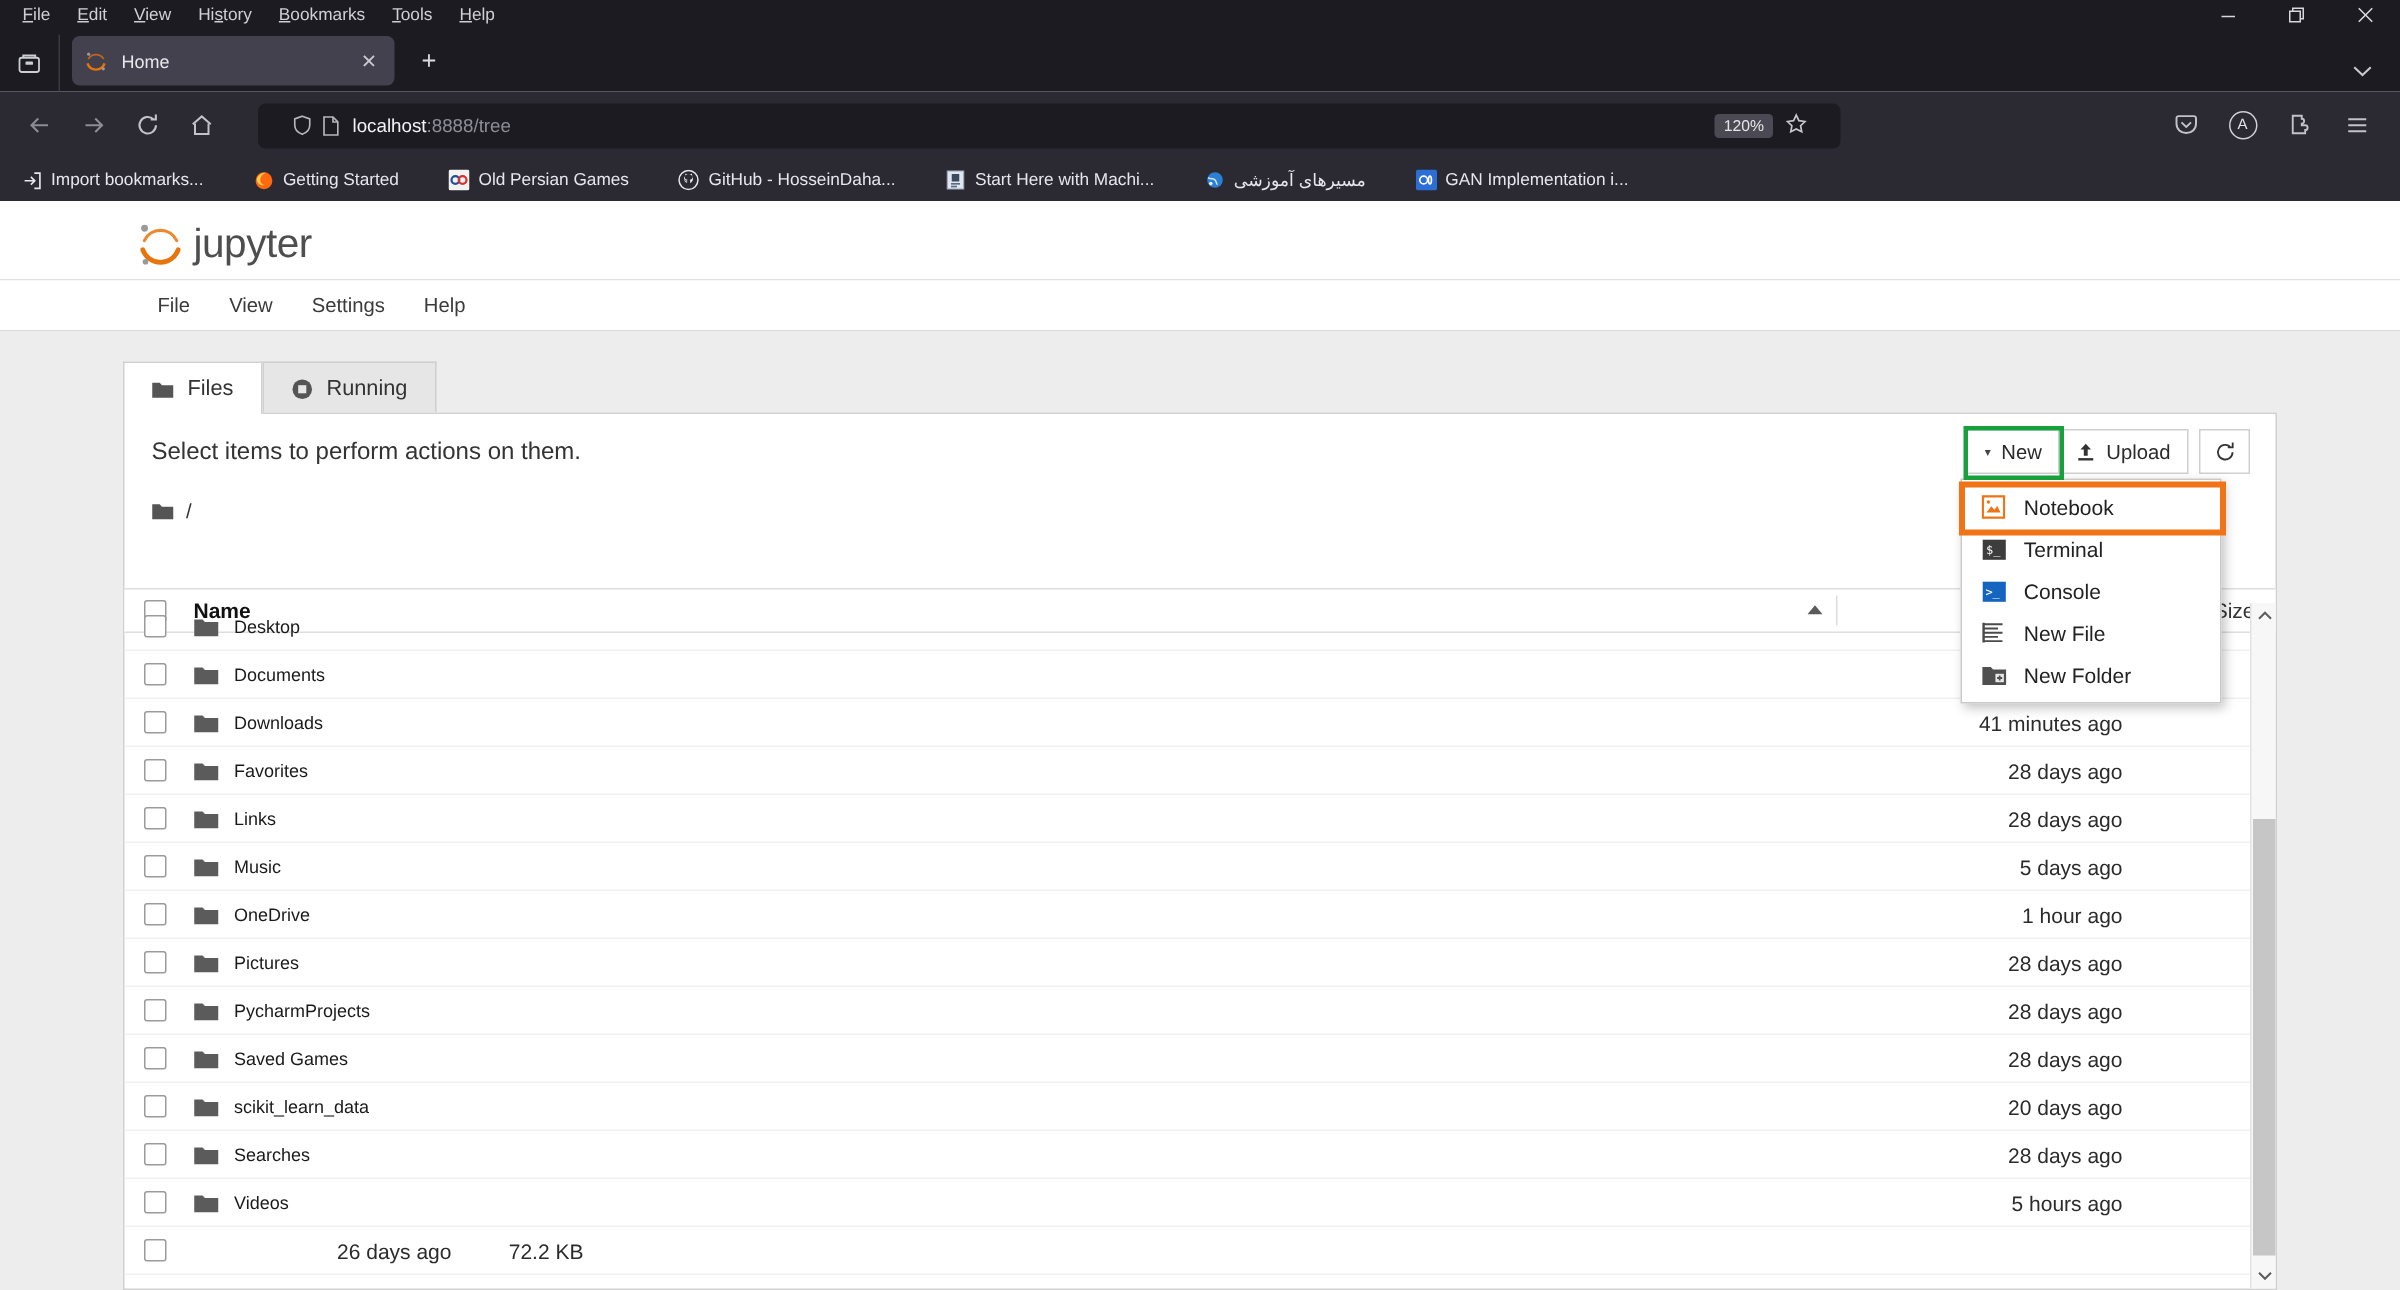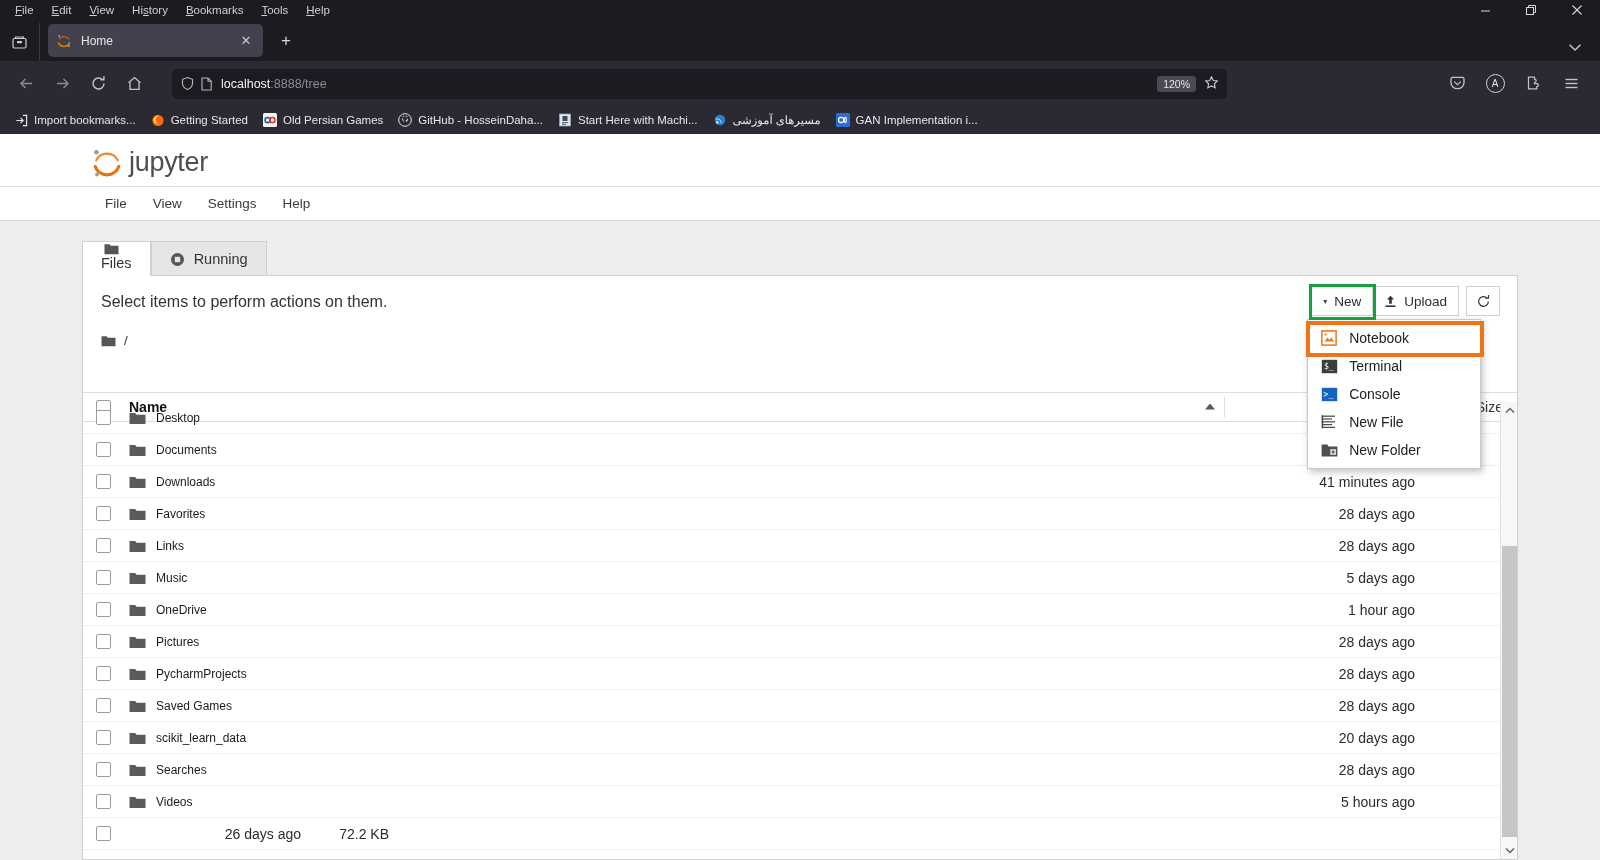--- a/index.html
+++ b/index.html
@@ -65,21 +65,21 @@
     height: 45px; background: #2b2a33;
     display: flex; align-items: center; padding: 0 10px;
   }
   .navbtn {
     width: 32px; height: 32px; display: flex; align-items: center;
     justify-content: center; color: #b9b9c2; margin-right: 4px;
   }
   .navbtn.dim { color: #75757f; }
   .urlbar {
     flex: 1; height: 30px; background: #1c1b22; border-radius: 5px;
-    display: flex; align-items: center; padding: 0 8px;
+    display: flex; align-items: center; padding: 0 22px;
     margin: 0 14px 0 18px; max-width: 1055px;
   }
   .urlbar .shield { color: #b6b6bf; margin-right: 5px; display:flex; }
   .urlbar .pageicon { color: #b6b6bf; margin-right: 8px; display:flex; }
   .urltext { flex: 1; font-size: 12.5px; color: #8d8d96; }
   .urltext b { color: #f3f3f6; font-weight: 400; }
   .zoompill {
     background: #4a4954; color: #e6e6ea; font-size: 10.5px;
     padding: 2px 6px; border-radius: 3px; margin-right: 8px;
   }
@@ -87,21 +87,21 @@
   .navright { display: flex; align-items: center; margin-left: auto; }
   .navright .navbtn { margin: 0 3px; }
   .accountcircle {
     width: 19px; height: 19px; border-radius: 50%;
     border: 1.6px solid #cfcfd6; display: flex; align-items: center;
     justify-content: center; font-size: 10px; color: #e3e3e8;
   }
 
   .bookmarks {
     height: 28px; background: #2b2a33; display: flex; align-items: center;
-    padding: 0 8px; gap: 3px;
+    padding: 0 8px; gap: 21px;
   }
   .bm { display: flex; align-items: center; padding: 3px 6px; border-radius: 3px;
         color: #e6e6ec; font-size: 11.5px; white-space: nowrap; }
   .bm .bmico { width: 14px; height: 14px; margin-right: 6px; flex:0 0 14px;
                display: flex; align-items: center; justify-content: center; }
 
   
   .page { position: absolute; top: 139px; left: 0; width: 1600px; height: 721px;
           background: #fff; }
 
@@ -121,21 +121,21 @@
   .jp-menu .m { font-size: 13.5px; color: #3b3b3b; padding: 0 13px; }
 
   .jp-body { background: #ededed; height: 639px; padding: 20px 0 0 0; position: relative; }
 
   .tabsrow { display: flex; padding-left: 82px; align-items: flex-end; height: 35px; }
   .jtab {
     height: 35px; display: flex; align-items: center; padding: 0 18px;
     font-size: 14.5px; color: #333; border: 1px solid #d0d0d0;
     border-bottom: none; background: #e6e6e6;
   }
-  .jtab.active { background: #fff; border-color: #d0d0d0; position: relative; z-index: 3; flex-direction: column; }
+  .jtab.active { background: #fff; border-color: #d0d0d0; position: relative; z-index: 3; }
   .jtab .ti { margin-right: 9px; display: flex; align-items: center; }
 
   .panel {
     margin: 0 82px 0 82px; background: #fff; border: 1px solid #d0d0d0;
     height: 585px; position: relative; margin-top: -1px;
   }
 
   .panel-top { padding: 17px 18px 0 18px; position: relative; }
   .hint { font-size: 16px; color: #333; }
   .breadcrumb { display: flex; align-items: center; margin-top: 22px;

